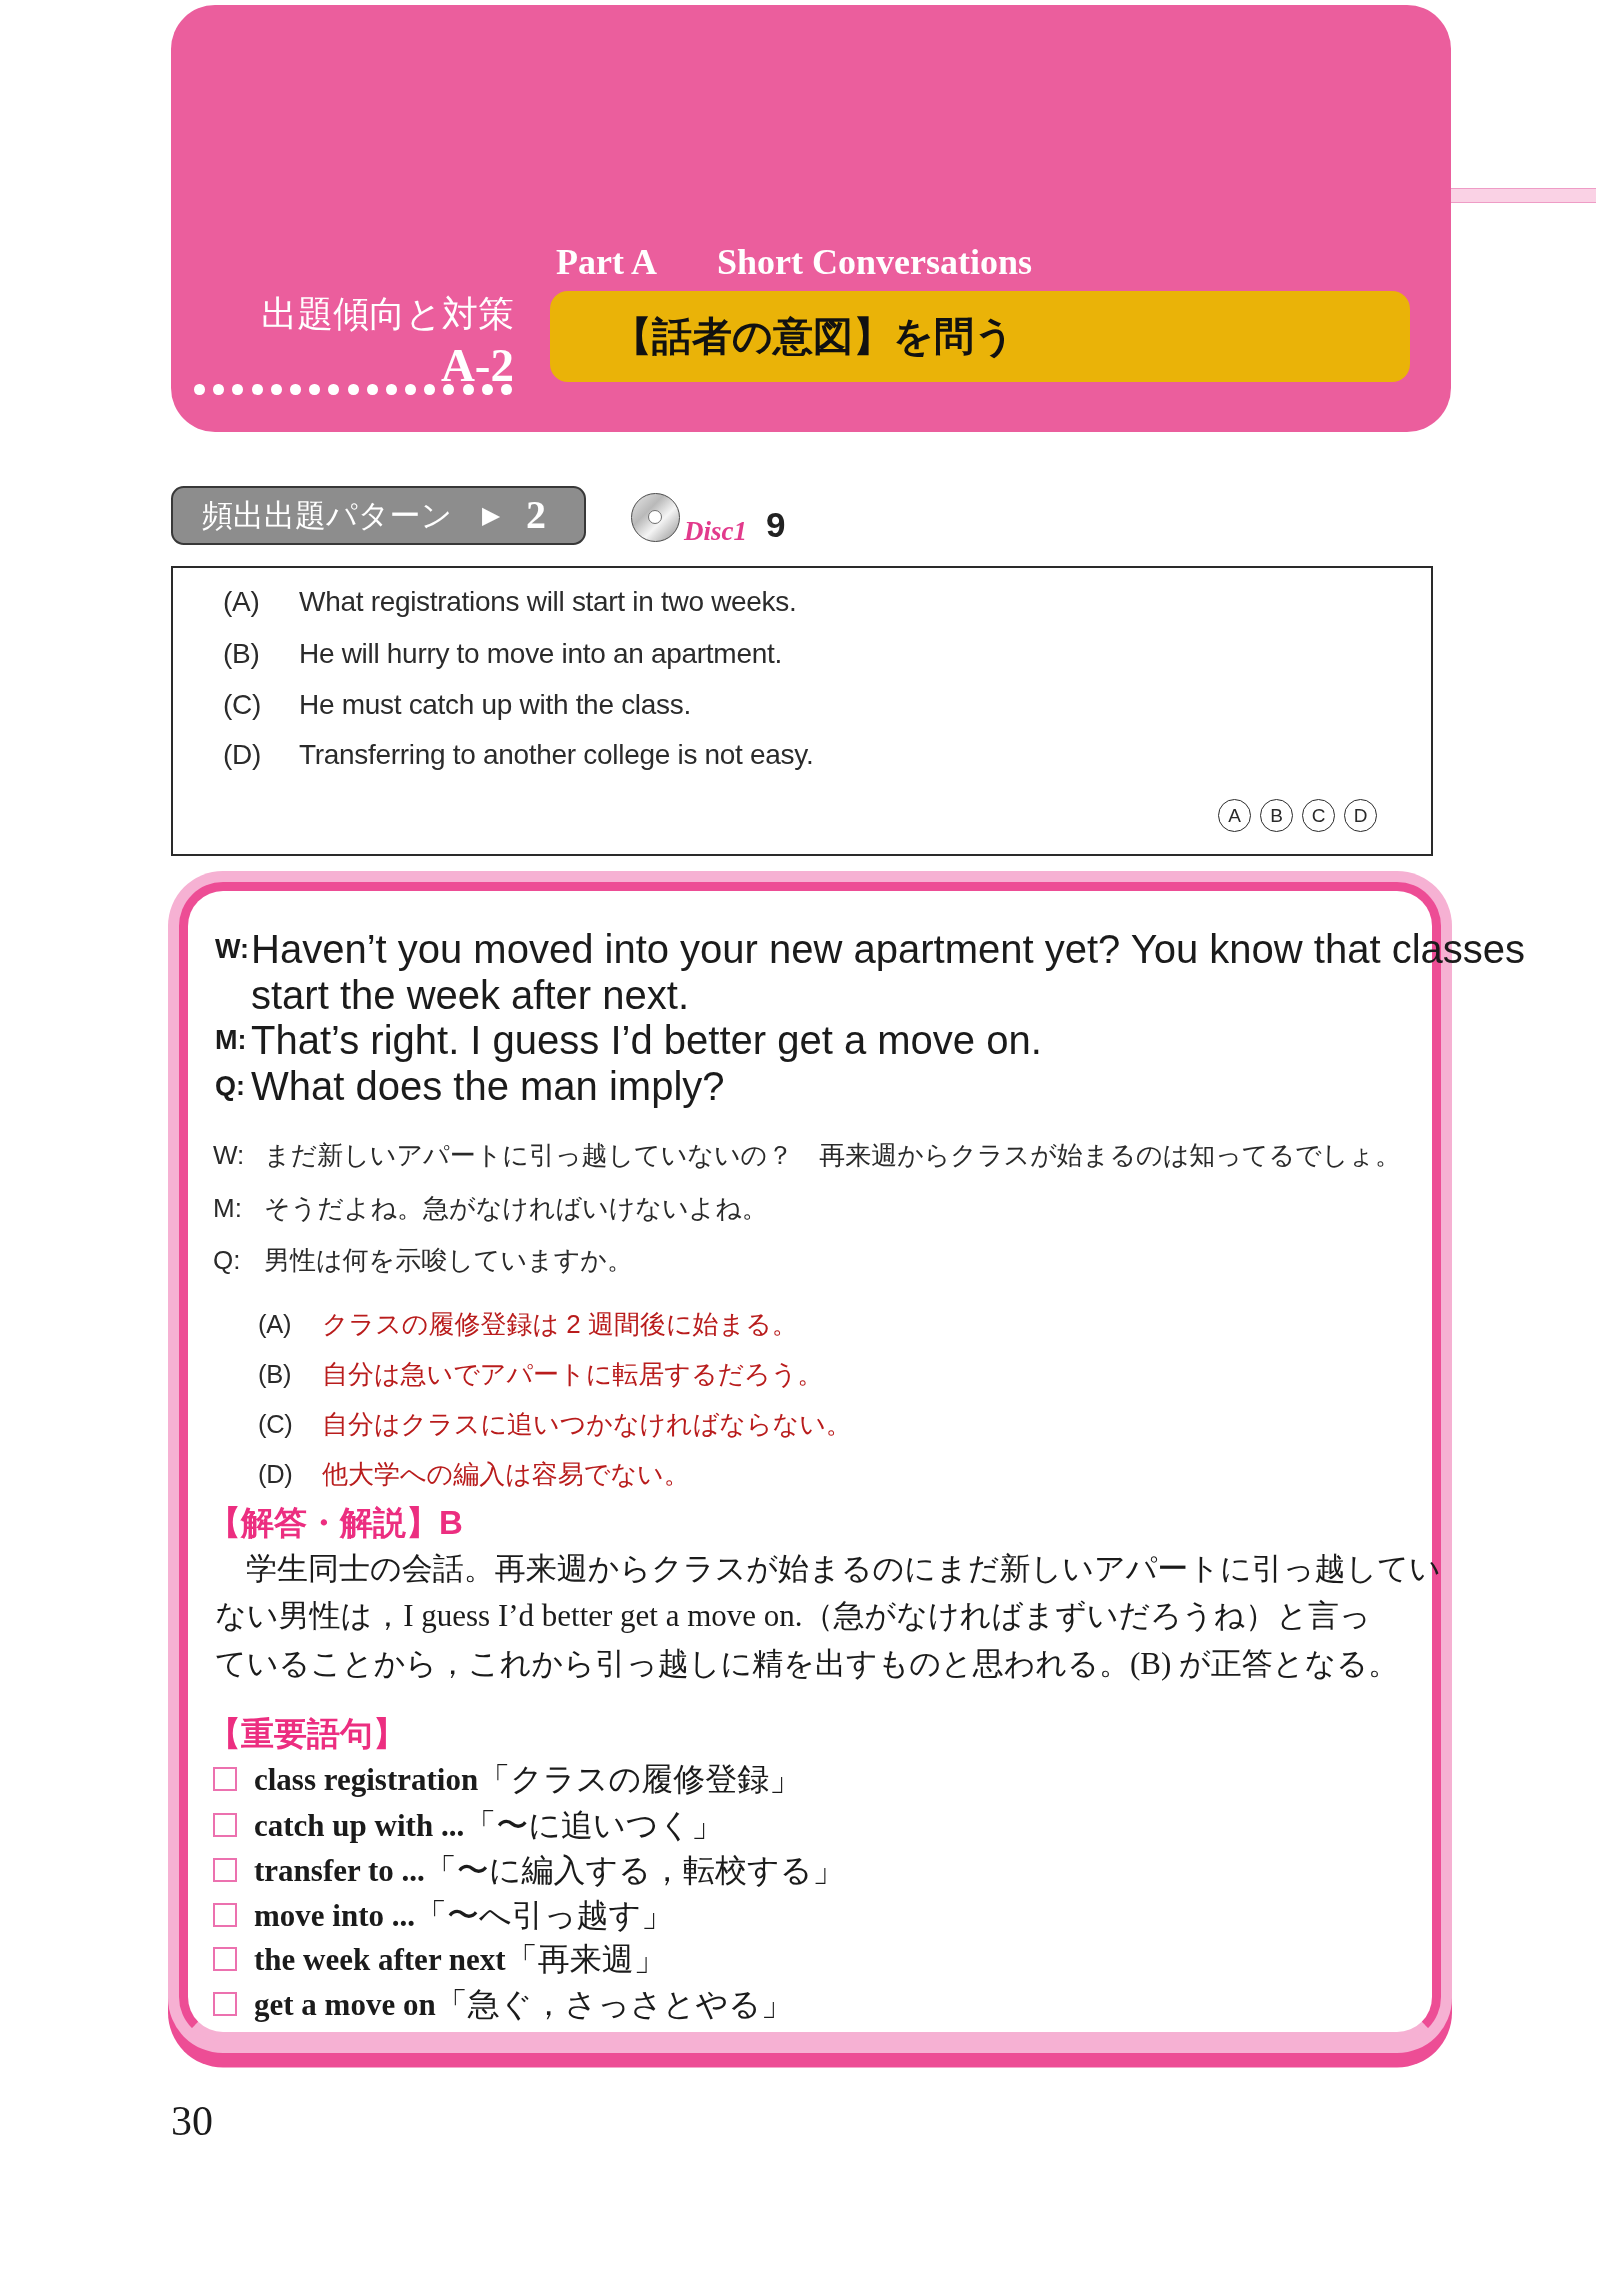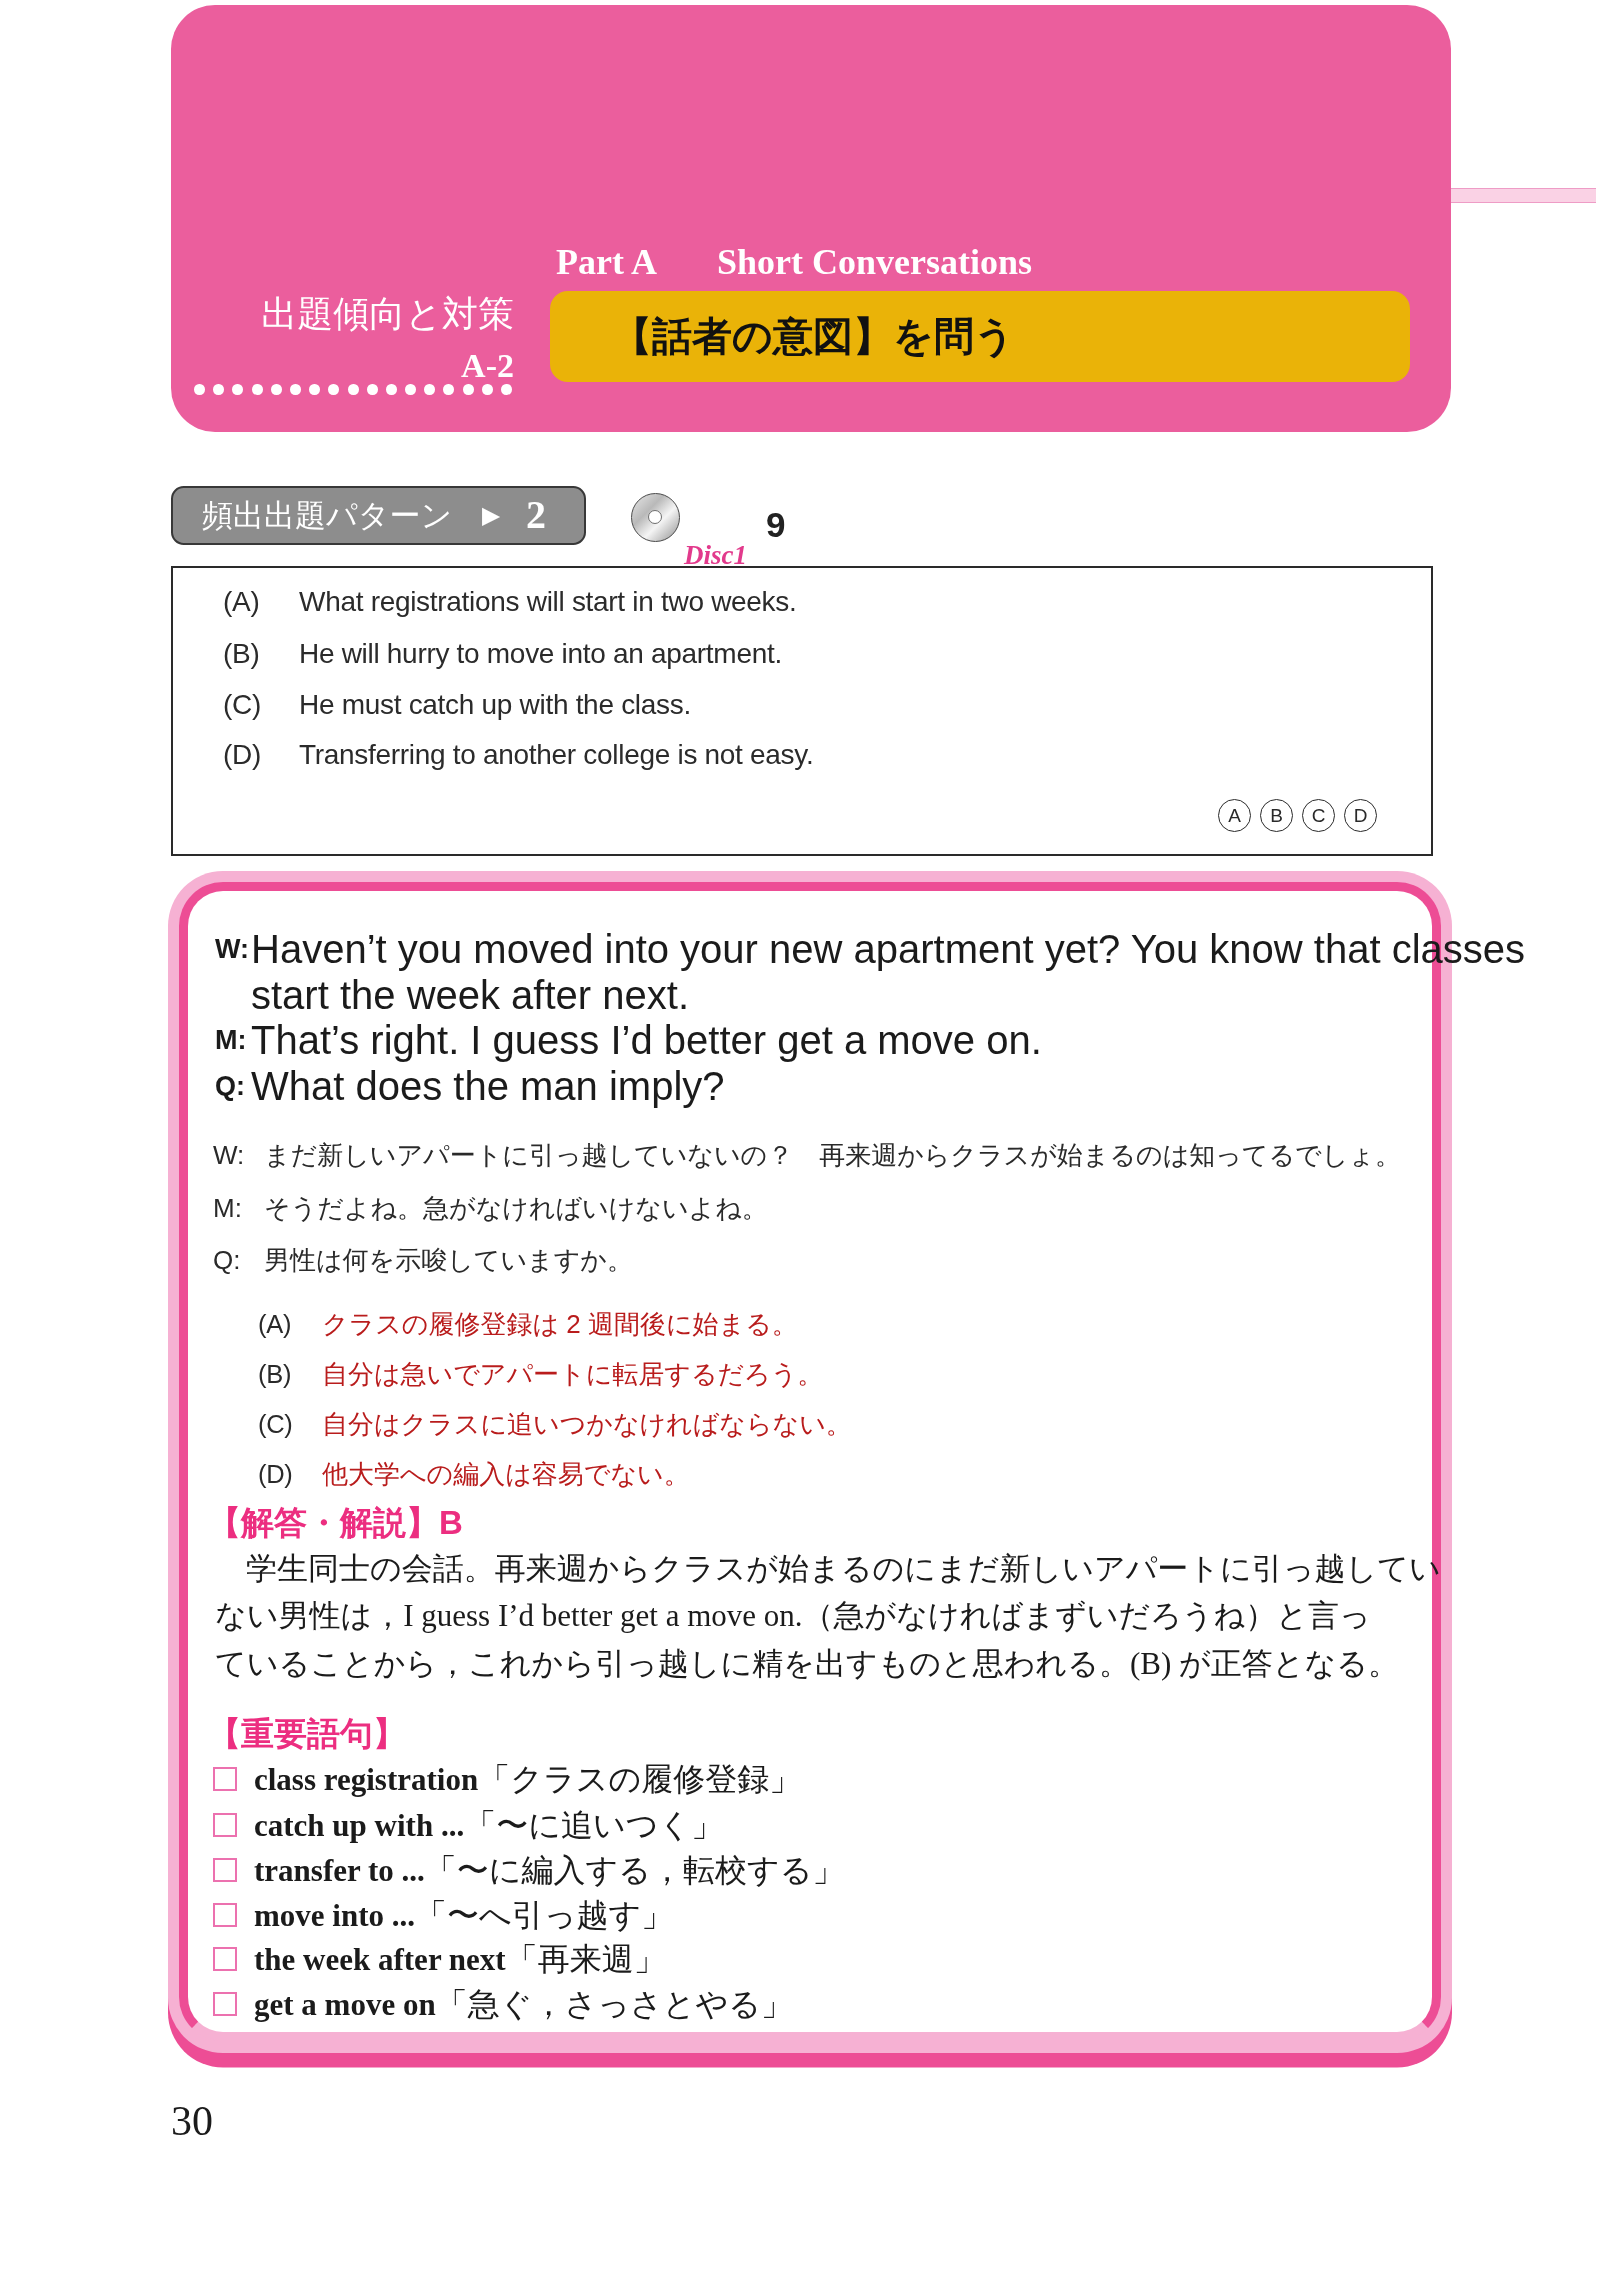--- a/index.html
+++ b/index.html
@@ -10,21 +10,21 @@
   .header-block{position:absolute;left:171px;top:4.5px;width:1280px;height:427px;
                 background:#EB5E9D;border-radius:44px;}
   .part-row{position:absolute;left:385px;top:235px;height:45px;line-height:45px;
             color:#ffffff;font-family:"Liberation Serif","DejaVu Serif",serif;
             font-weight:bold;font-size:36px;white-space:nowrap;}
   .part-row .part-title{margin-left:60px;}
   .jp-section{position:absolute;left:34px;top:287px;width:309px;text-align:right;
               color:#ffffff;font-size:36px;line-height:44px;white-space:nowrap;}
   .section-code{position:absolute;left:34px;top:335px;width:309px;text-align:right;
                 color:#ffffff;font-family:"Liberation Serif","DejaVu Serif",serif;
-                font-weight:bold;font-size:34px;line-height:51px;}
+                font-weight:bold;font-size:47px;line-height:51px;}
   .dots{position:absolute;left:23px;top:379px;width:327px;display:flex;gap:8.2px;}
   .dots i{display:block;width:11px;height:11.8px;border-radius:50%;background:#ffffff;}
   .title-box{position:absolute;left:379px;top:286px;width:860px;height:91px;
              background:#eab308;border-radius:18px;}
   .title-box span{display:block;padding-left:62px;line-height:91px;font-size:40px;
                   font-weight:bold;color:#111111;white-space:nowrap;}
 
   
   .side-stripe{position:absolute;left:1451px;top:188px;width:169px;height:12.7px;
                background:#FAD2E5;border-top:1.8px solid #EE9CC6;border-bottom:1.8px solid #EE9CC6;}
@@ -39,21 +39,21 @@
   .pattern-box .pnum{position:absolute;left:353px;top:0;height:55px;line-height:53px;
                      color:#ffffff;font-family:"Liberation Serif","DejaVu Serif",serif;
                      font-weight:bold;font-size:40px;}
   .cd-icon{position:absolute;left:631px;top:493px;width:47px;height:47px;border-radius:50%;
            background:linear-gradient(135deg,#e8e8e8 0%,#b9b9b9 35%,#f5f5f5 60%,#8f8f8f 100%);
            border:1.8px solid #4a4a4a;}
   .cd-icon em{position:absolute;left:15.5px;top:15.5px;width:12.7px;height:12.7px;border-radius:50%;
               background:#ffffff;border:1.8px solid #6f6f6f;}
   .disc-label{position:absolute;left:684px;top:516px;color:#E23A8C;
               font-family:"Liberation Serif","DejaVu Serif",serif;font-style:italic;
-              font-weight:bold;font-size:27px;white-space:nowrap;margin-top:24px;}
+              font-weight:bold;font-size:27px;white-space:nowrap;}
   .track-num{position:absolute;left:766px;top:505px;color:#222222;font-weight:bold;
              font-size:35px;font-family:"Liberation Sans","DejaVu Sans",sans-serif;}
 
   
   .question-box{position:absolute;left:171px;top:566px;width:1258px;height:286px;
                 background:#ffffff;border:2.7px solid #2a2a2a;}
   .opt-row{position:absolute;height:45px;line-height:45px;font-size:28px;color:#2b2b2b;
            letter-spacing:-0.3px;white-space:nowrap;}
   .opt-row .olabel{position:absolute;left:50px;}
   .opt-row .otext{position:absolute;left:126px;}

